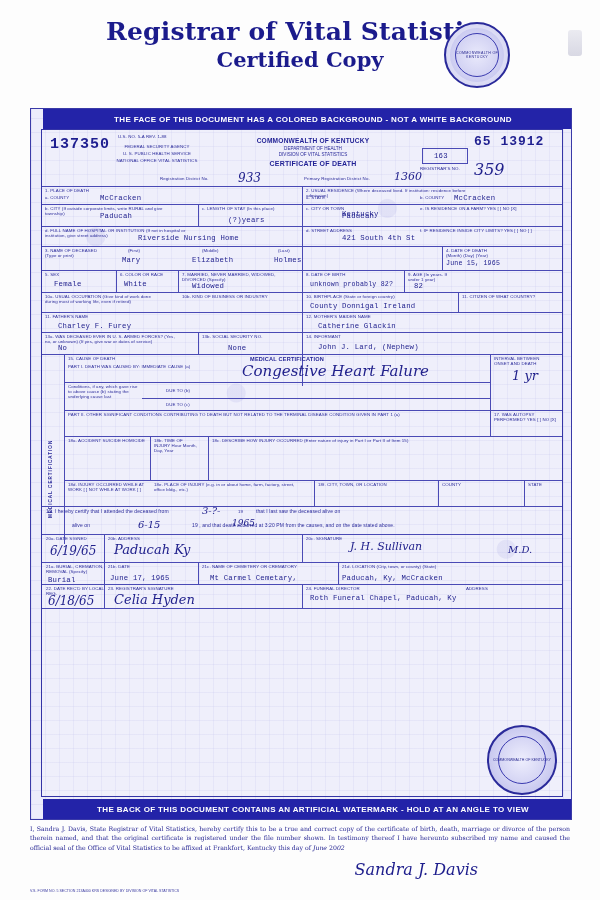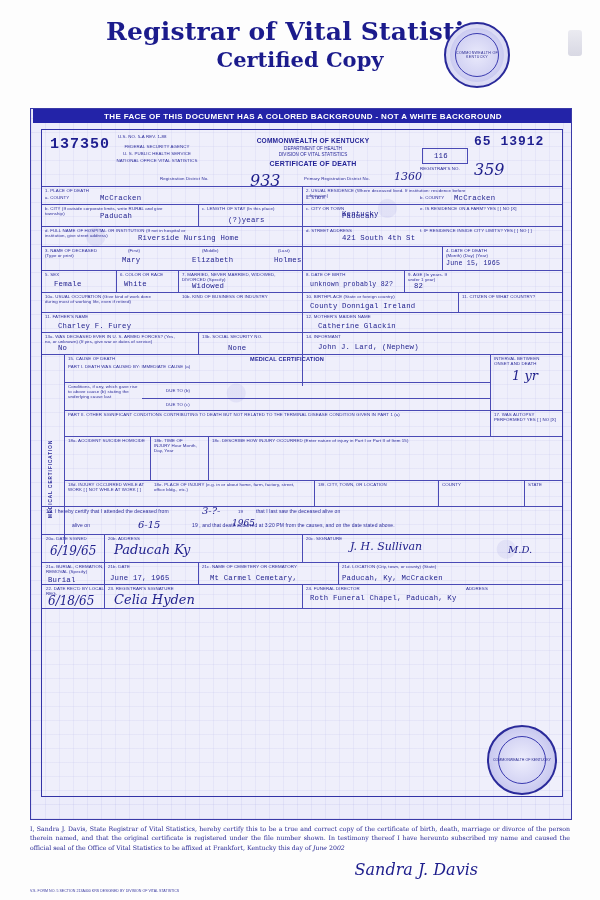--- a/index.html
+++ b/index.html
@@ -49,21 +49,21 @@
       repeating-linear-gradient(0deg, rgba(120,120,210,.10) 0 1px, rgba(255,255,255,0) 1px 14px),
       repeating-linear-gradient(90deg, rgba(120,120,210,.10) 0 1px, rgba(255,255,255,0) 1px 14px),
       radial-gradient(circle at 12% 18%, rgba(160,160,225,.25) 0 9px, transparent 10px),
       radial-gradient(circle at 38% 40%, rgba(160,160,225,.22) 0 9px, transparent 10px),
       radial-gradient(circle at 66% 14%, rgba(160,160,225,.22) 0 9px, transparent 10px),
       radial-gradient(circle at 88% 62%, rgba(160,160,225,.22) 0 9px, transparent 10px),
       #ececfb;
     overflow:hidden;
   }
   .banner{
-    position:absolute;left:2px;width:540px;height:14px;background:#2323a8;color:#fff;
+    position:absolute;left:12px;width:540px;height:20px;background:#2323a8;color:#fff;
     font-size:8px;font-weight:bold;letter-spacing:.35px;
     display:flex;align-items:center;justify-content:center;
   }
   .banner.top{top:0;}
   .banner.bottom{bottom:0;}
 
   .sheet{
     position:absolute;left:10px;top:20px;width:520px;height:666px;
     border:1px solid #3434a6;background:rgba(255,255,255,.18);
   }
@@ -139,43 +139,44 @@
     <div class="l1">Registrar of Vital Statistics</div>
     <div class="l2">Certified Copy</div>
   </div>
   <div class="seal-top">
     <div class="sealtxt">COMMONWEALTH OF KENTUCKY</div>
   </div>
   <div class="corner-clip"></div>
 
   <div class="cert">
     <div class="banner top">THE FACE OF THIS DOCUMENT HAS A COLORED BACKGROUND - NOT A WHITE BACKGROUND</div>
+    <div class="banner bottom">THE BACK OF THIS DOCUMENT CONTAINS AN ARTIFICIAL WATERMARK - HOLD AT AN ANGLE TO VIEW</div>
 
     <div class="sheet">
 
       <div class="bignum" style="left:8px;top:6px;">137350</div>
       <div class="cap" style="left:76px;top:4px;width:56px;">U.S. NO. 5-A
 REV. 1-88</div>
       <div class="cap ctr" style="left:60px;top:14px;width:110px;">FEDERAL SECURITY AGENCY</div>
       <div class="cap ctr" style="left:60px;top:21px;width:110px;">U. S. PUBLIC HEALTH SERVICE</div>
       <div class="cap ctr" style="left:60px;top:28px;width:110px;">NATIONAL OFFICE VITAL STATISTICS</div>
 
       <div class="ttl" style="left:176px;top:7px;width:190px;">COMMONWEALTH OF KENTUCKY</div>
       <div class="sub" style="left:176px;top:16px;width:190px;">DEPARTMENT OF HEALTH</div>
       <div class="sub" style="left:176px;top:22px;width:190px;">DIVISION OF VITAL STATISTICS</div>
       <div class="ttl" style="left:176px;top:30px;width:190px;font-size:7px;">CERTIFICATE OF DEATH</div>
 
       <div class="box" style="left:380px;top:18px;width:46px;height:16px;"></div>
-      <div class="val" style="left:392px;top:22px;">116</div>
+      <div class="val" style="left:392px;top:22px;">163</div>
       <div class="bignum" style="left:432px;top:4px;font-size:13px;">65 13912</div>
       <div class="cap" style="left:378px;top:36px;">REGISTRAR'S NO.</div>
       <div class="hand" style="left:432px;top:30px;font-size:16px;">359</div>
 
       <div class="cap" style="left:118px;top:46px;">Registration District No.</div>
-      <div class="hand" style="left:208px;top:41px;font-size:16px;">933</div>
+      <div class="hand" style="left:196px;top:41px;font-size:12px;">933</div>
       <div class="cap" style="left:262px;top:46px;">Primary Registration District No.</div>
       <div class="hand" style="left:352px;top:40px;font-size:11px;">1360</div>
 
       <div class="line" style="left:0;top:56px;width:520px;"></div>
 
       <div class="cap" style="left:3px;top:58px;width:120px;">1. PLACE OF DEATH</div>
       <div class="cap" style="left:3px;top:65px;">a. COUNTY</div>
       <div class="val" style="left:58px;top:64px;">McCracken</div>
 
       <div class="cap" style="left:264px;top:58px;width:180px;">2. USUAL RESIDENCE (Where deceased lived. If institution: residence before admission)</div>
@@ -262,20 +263,21 @@
       <div class="vline" style="left:156px;top:202px;height:22px;"></div>
 
       <div class="line" style="left:0;top:224px;width:520px;"></div>
 
       <div class="vert" style="left:6px;top:238px;height:150px;">MEDICAL CERTIFICATION</div>
       <div class="vline" style="left:22px;top:224px;height:190px;"></div>
 
       <div class="cap" style="left:26px;top:226px;">15. CAUSE OF DEATH</div>
       <div class="ttl" style="left:160px;top:226px;width:170px;font-size:5.6px;">MEDICAL CERTIFICATION</div>
       <div class="cap" style="left:26px;top:234px;width:140px;">PART I. DEATH WAS CAUSED BY: IMMEDIATE CAUSE (a)</div>
+      <div class="hand" style="left:200px;top:232px;font-size:15px;">Congestive Heart Falure</div>
       <div class="cap" style="left:452px;top:226px;width:62px;">INTERVAL BETWEEN ONSET AND DEATH</div>
       <div class="hand" style="left:470px;top:238px;font-size:13px;">1 yr</div>
       <div class="vline" style="left:448px;top:224px;height:56px;"></div>
 
       <div class="line" style="left:22px;top:252px;width:426px;"></div>
       <div class="cap" style="left:26px;top:254px;width:70px;">Conditions, if any, which gave rise to above cause (b) stating the underlying cause last</div>
       <div class="cap" style="left:124px;top:258px;">DUE TO (b)</div>
       <div class="line" style="left:100px;top:268px;width:348px;"></div>
       <div class="cap" style="left:124px;top:272px;">DUE TO (c)</div>
 

